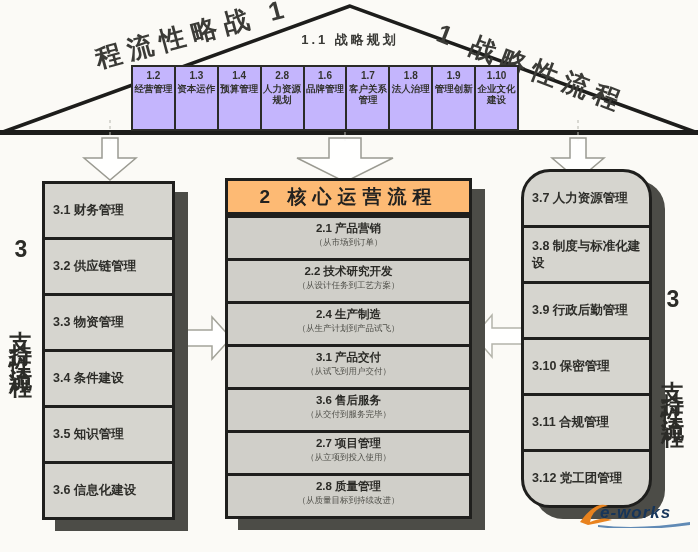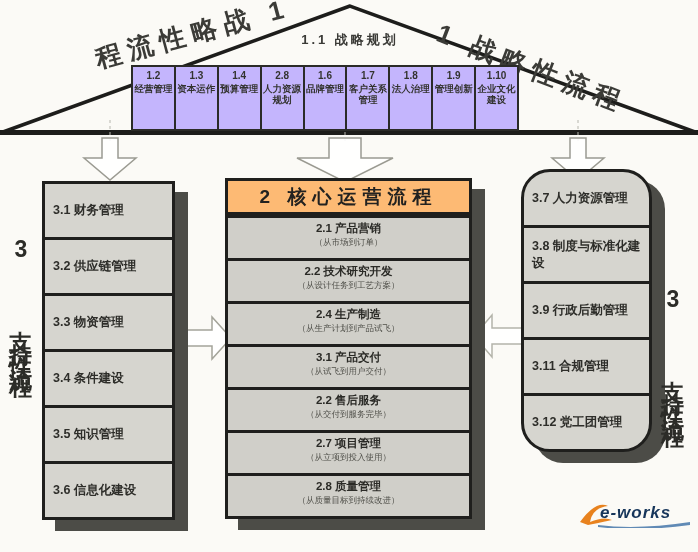--- a/index.html
+++ b/index.html
@@ -168,37 +168,38 @@
     </div>
     <div class="center-row">
       <div class="t">2.4 生产制造</div>
       <div class="s">（从生产计划到产品试飞）</div>
     </div>
     <div class="center-row">
       <div class="t">3.1 产品交付</div>
       <div class="s">（从试飞到用户交付）</div>
     </div>
     <div class="center-row">
-      <div class="t">2.2 售后服务</div>
+      <div class="t">3.6 售后服务</div>
       <div class="s">（从交付到服务完毕）</div>
     </div>
     <div class="center-row">
       <div class="t">2.7 项目管理</div>
       <div class="s">（从立项到投入使用）</div>
     </div>
     <div class="center-row">
       <div class="t">2.8 质量管理</div>
       <div class="s">（从质量目标到持续改进）</div>
     </div>
   </div>
 
   <div class="col col-right">
     <div class="side-row">3.7 人力资源管理</div>
     <div class="side-row">3.8 制度与标准化建设</div>
     <div class="side-row">3.9 行政后勤管理</div>
+    <div class="side-row">3.10 保密管理</div>
     <div class="side-row">3.11 合规管理</div>
     <div class="side-row">3.12 党工团管理</div>
   </div>
 
   <div class="side-label side-label-left">3 支持性流程</div>
   <div class="side-label side-label-right">3 支持性流程</div>
 
   <div class="watermark">
     <svg class="wm-swoosh" width="115" height="30" viewBox="0 0 115 30">
       <path d="M2,24 Q18,2 30,8 Q14,10 12,24 Q26,18 34,22 Q16,26 10,27 Z" fill="#e8821e"></path>

